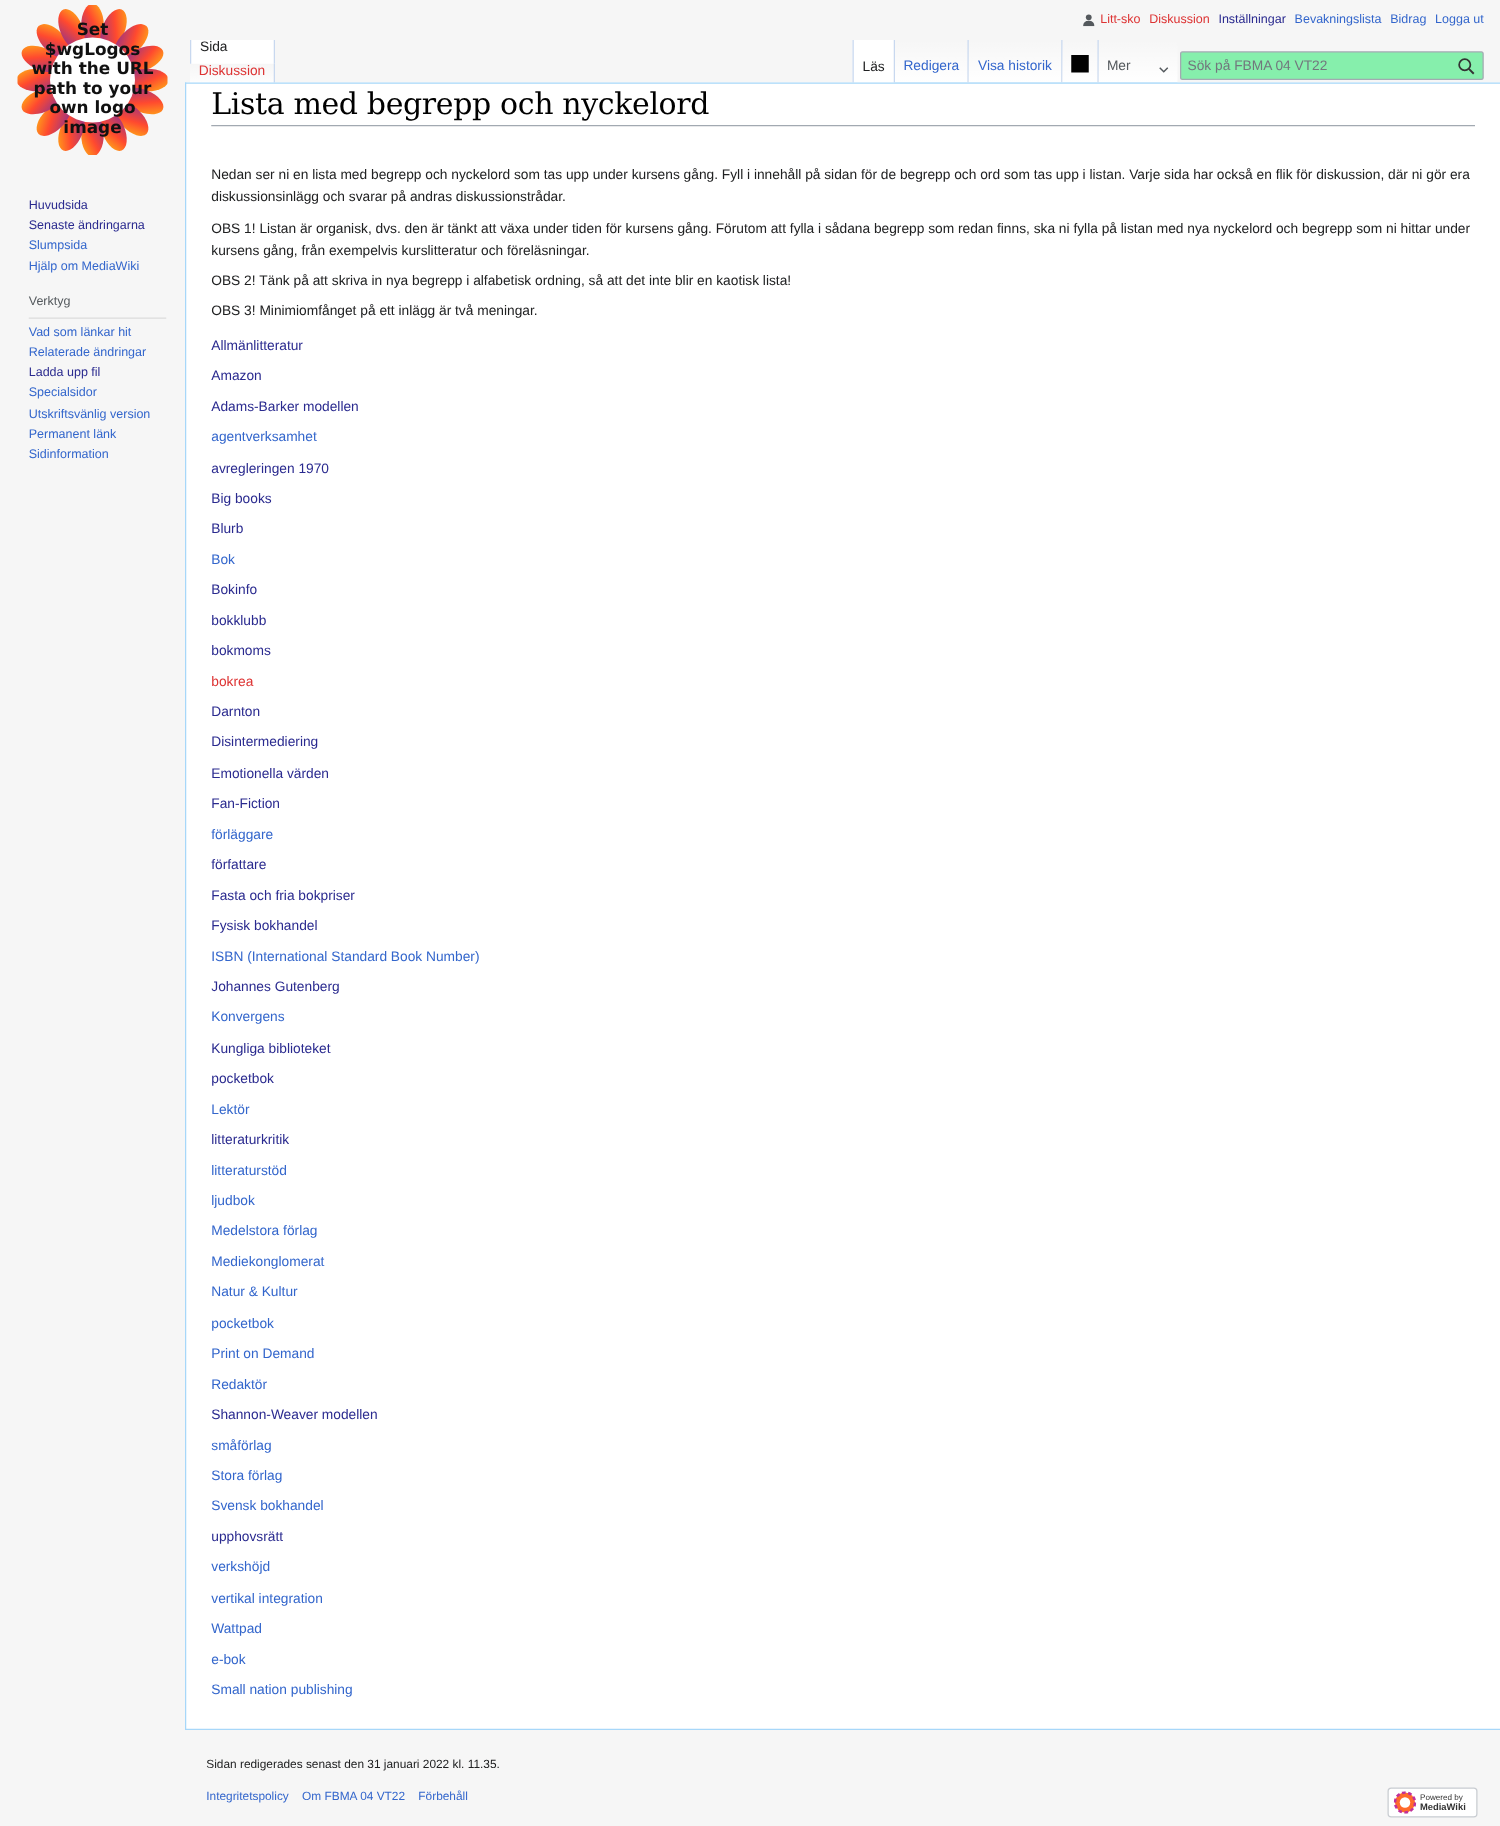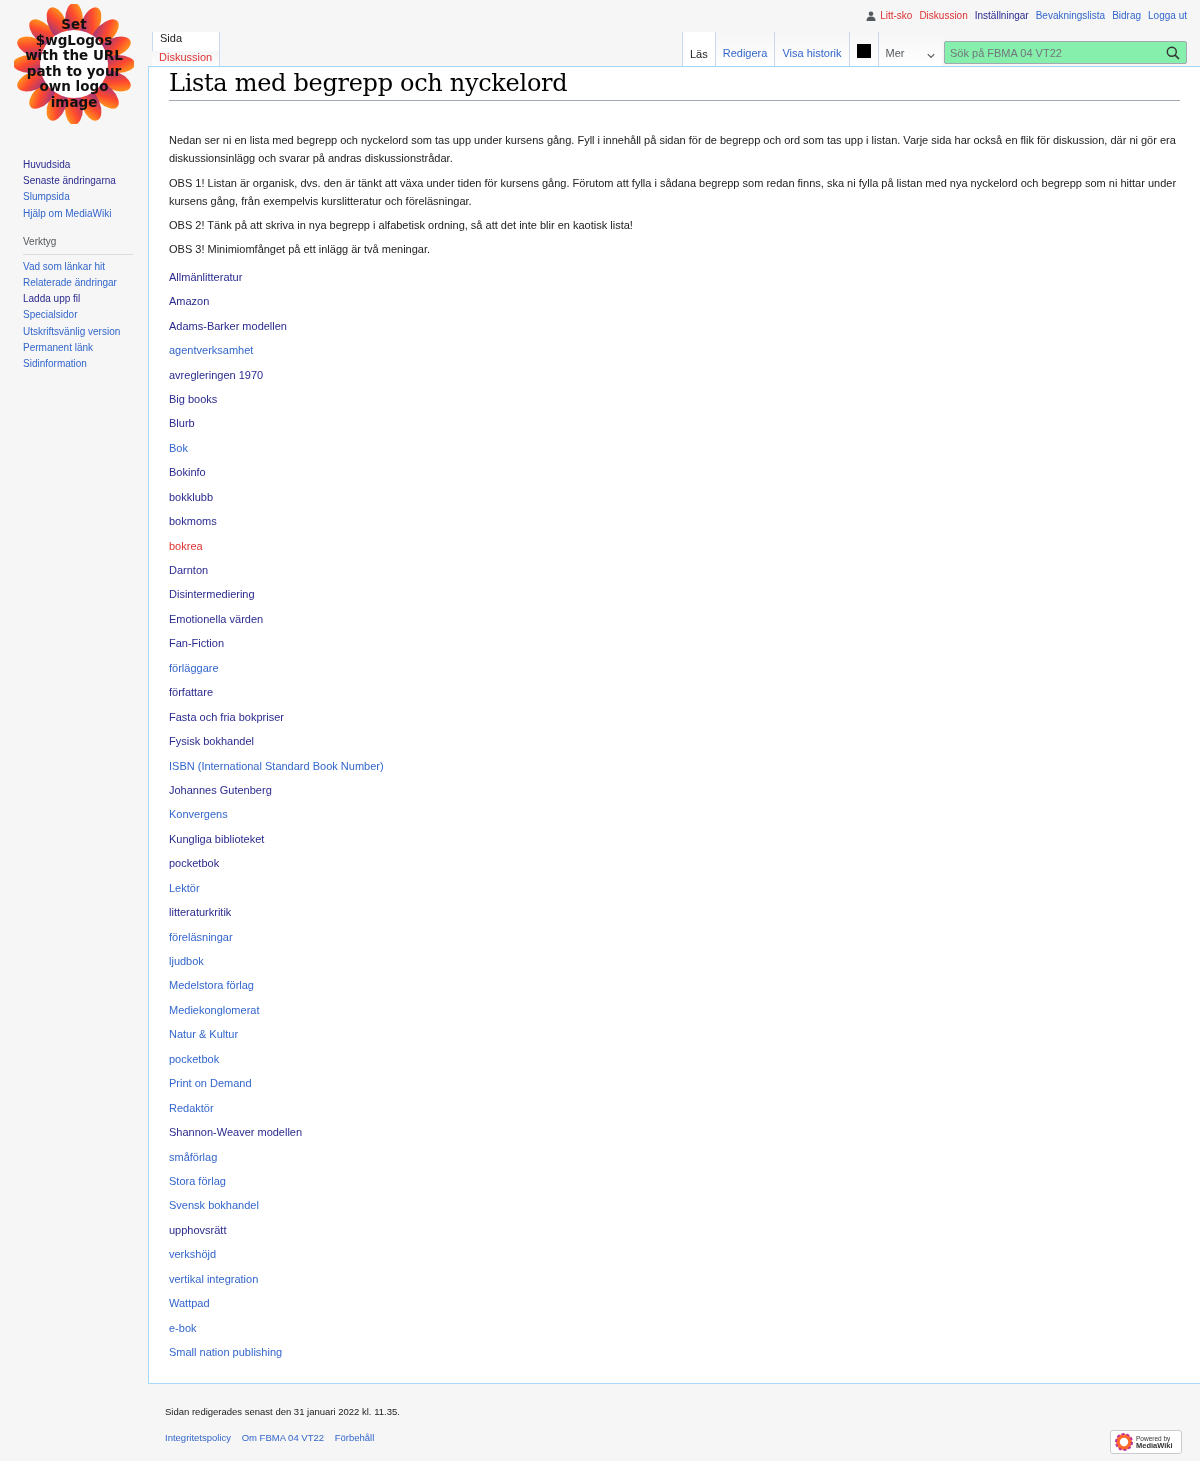--- a/index.html
+++ b/index.html
@@ -235,21 +235,21 @@
         <a class="term visited">författare</a>
         <a class="term visited">Fasta och fria bokpriser</a>
         <a class="term visited">Fysisk bokhandel</a>
         <a class="term link">ISBN (International Standard Book Number)</a>
         <a class="term visited">Johannes Gutenberg</a>
         <a class="term link">Konvergens</a>
         <a class="term visited">Kungliga biblioteket</a>
         <a class="term visited">pocketbok</a>
         <a class="term link">Lektör</a>
         <a class="term visited">litteraturkritik</a>
-        <a class="term link">föreläsningar</a>
+        <a class="term link">litteraturstöd</a>
         <a class="term link">ljudbok</a>
         <a class="term link">Medelstora förlag</a>
         <a class="term link">Mediekonglomerat</a>
         <a class="term link">Natur &amp; Kultur</a>
         <a class="term link">pocketbok</a>
         <a class="term link">Print on Demand</a>
         <a class="term link">Redaktör</a>
         <a class="term visited">Shannon-Weaver modellen</a>
         <a class="term link">småförlag</a>
         <a class="term link">Stora förlag</a>

